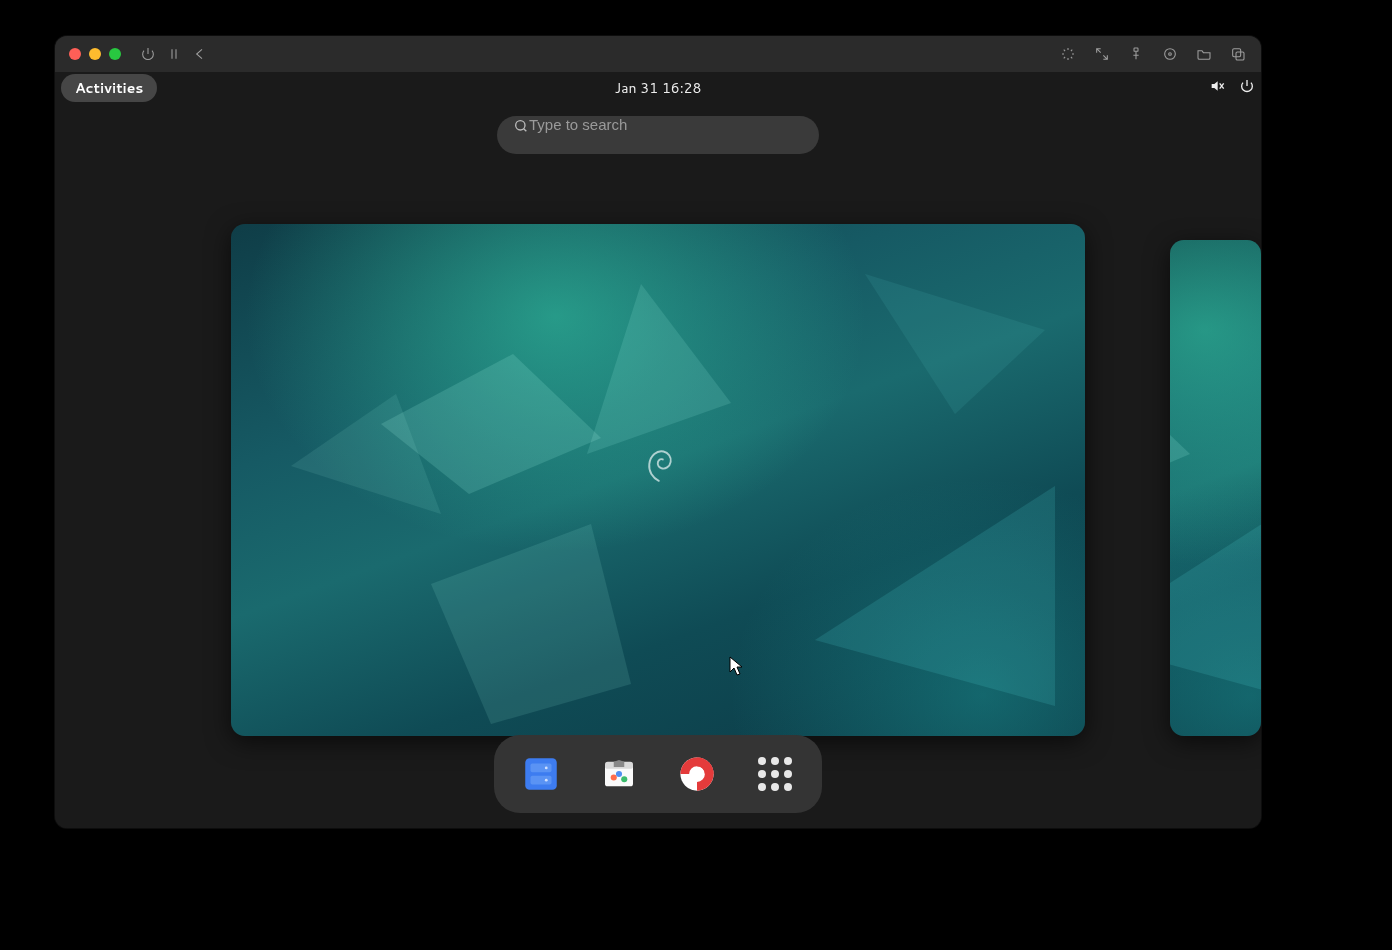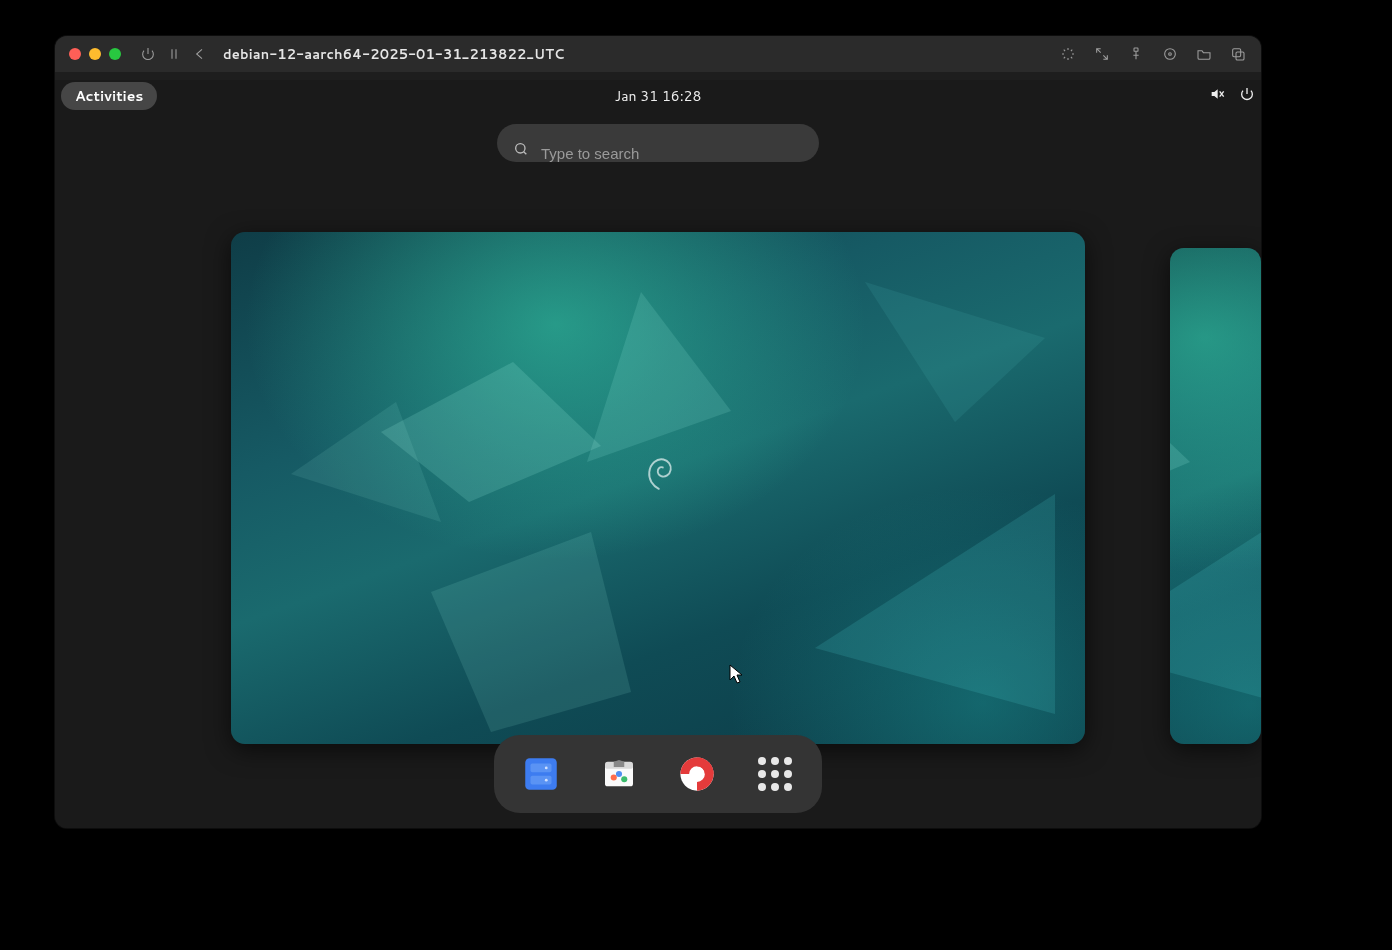--- a/index.html
+++ b/index.html
@@ -32,21 +32,20 @@
   .t-max    { background:#28c840; }
   .vm-tb-icon { width:18px; height:18px; display:flex; align-items:center; justify-content:center; color:#9e9e9e; }
   .vm-tb-icon svg { width:16px; height:16px; stroke:#9e9e9e; stroke-width:1.6; fill:none; }
   .vm-titlebar .title { margin-left:6px; font-weight:600; color:#e6e6e6; letter-spacing:.2px; }
   .vm-tb-right { margin-left:auto; display:flex; gap:16px; align-items:center; }
 
   
   .guest {
     position:absolute; left:0; top:36px; right:0; bottom:0;
     background:#1a1a1a;
-    margin-top:8px;
   }
 
   
   .topbar {
     height:32px;
     display:flex; align-items:center;
     padding:0 6px;
     color:#eee; font-size:14px;
     position:relative;
     z-index:5;
@@ -68,23 +67,22 @@
   }
   .status-area svg { width:16px; height:16px; fill:#eee; }
 
   
   .search-wrap {
     position:absolute;
     top:44px; left:50%; transform:translateX(-50%);
     width:322px; height:38px;
     background:#3a3a3a;
     border-radius:20px;
-    display:flex; align-items:flex-end;
+    display:flex; align-items:flex-start;
     padding:0 16px;
-    gap:12px;
     z-index:5;
   }
   .search-wrap svg { width:16px; height:16px; stroke:#bbb; fill:none; stroke-width:2; }
   .search-wrap input {
     flex:1; background:transparent; border:none; outline:none;
     color:#eee; font-size:15px;
   }
   .search-wrap input::placeholder { color:#9a9a9a; }
 
   
@@ -178,21 +176,20 @@
     <div class="vm-tb-icon">
       <svg viewBox="0 0 24 24">
           <path d="M9 5v14M15 5v14"></path>
         </svg>
     </div>
     <div class="vm-tb-icon">
       <svg viewBox="0 0 24 24">
           <path d="M15 5 7 12l8 7"></path>
         </svg>
     </div>
-    <span class="title">debian-12-aarch64-2025-01-31_213822_UTC</span>
 
     <div class="vm-tb-right">
       <div class="vm-tb-icon">
         <svg viewBox="0 0 24 24">
             <path d="M12 3v3M12 18v3M3 12h3M18 12h3M5.6 5.6l2.1 2.1M16.3 16.3l2.1 2.1M5.6 18.4l2.1-2.1M16.3 7.7l2.1-2.1"></path>
           </svg>
       </div>
       <div class="vm-tb-icon">
         <svg viewBox="0 0 24 24">
             <path d="M4 10V4h6M20 14v6h-6M4 4l6 6M20 20l-6-6"></path>

